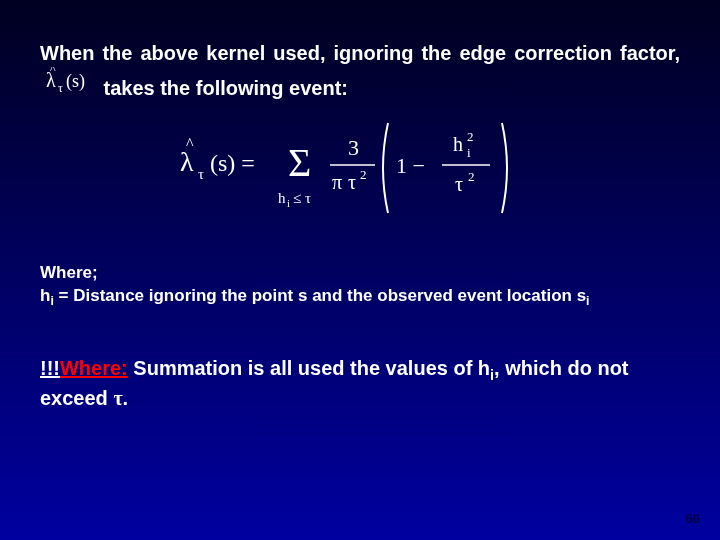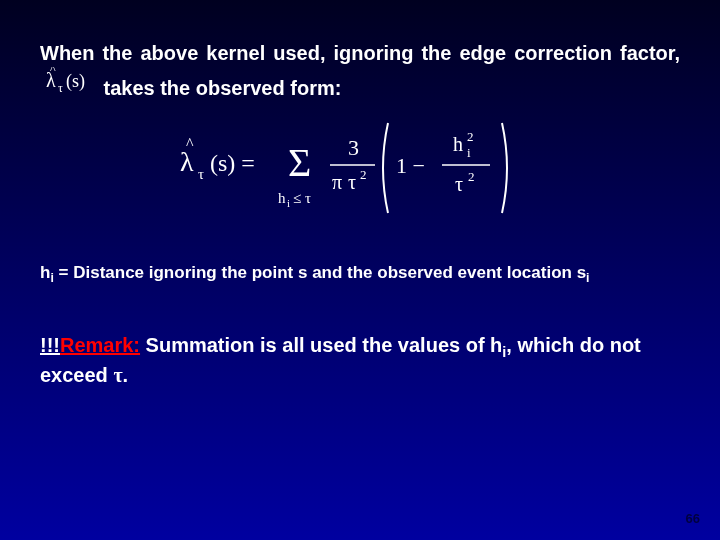--- a/index.html
+++ b/index.html
@@ -63,21 +63,21 @@
   <p class="para1">
     <span>When the above kernel used, ignoring the edge correction factor,</span>
     <span class="inline-expr">
       <svg class="formula-svg" width="46" height="28" viewBox="0 0 46 28">
         <text x="4" y="6" font-family="Times New Roman" font-size="12" fill="#fff">^</text>
         <text x="0" y="20" font-family="Times New Roman" font-size="20" fill="#fff">λ</text>
         <text x="12" y="25" font-family="Times New Roman" font-size="12" fill="#fff">τ</text>
         <text x="20" y="20" font-family="Times New Roman" font-size="18" fill="#fff">(s)</text>
       </svg>
     </span>
-    <span>takes the observed form:</span>
+    <span>takes the following event:</span>
   </p>
 
   <div class="formula-block">
     <svg class="formula-svg" width="380" height="110" viewBox="0 0 380 110">
 
       <text x="16" y="36" font-family="Times New Roman" font-size="16" fill="#fff">^</text>
       <text x="10" y="58" font-family="Times New Roman" font-size="28" fill="#fff">λ</text>
       <text x="28" y="66" font-family="Times New Roman" font-size="15" fill="#fff">τ</text>
       <text x="40" y="58" font-family="Times New Roman" font-size="24" fill="#fff">(s) =</text>
 
@@ -103,24 +103,25 @@
       <text x="297" y="44" font-family="Times New Roman" font-size="13" fill="#fff">i</text>
 
       <line x1="272" y1="52" x2="320" y2="52" stroke="#fff" stroke-width="1.5"></line>
 
       <text x="285" y="78" font-family="Times New Roman" font-size="20" fill="#fff">τ</text>
       <text x="298" y="68" font-family="Times New Roman" font-size="13" fill="#fff">2</text>
     </svg>
   </div>
 
   <div class="where-block">
+    <div>Where;</div>
     <div>
       <span>h</span><span class="sub">i</span><span> = Distance ignoring the point s and the observed event location s</span><span class="sub">i</span>
     </div>
   </div>
 
   <div class="remark-block">
-    <span class="underline">!!!</span><span class="remark-word">Remark:</span><span> Summation is all used the values of h</span><span class="sub">i</span><span>, which do not exceed </span><span class="tau">τ</span><span>.</span>
+    <span class="underline">!!!</span><span class="remark-word">Where:</span><span> Summation is all used the values of h</span><span class="sub">i</span><span>, which do not exceed </span><span class="tau">τ</span><span>.</span>
   </div>
 
 </div>
 
 <div class="pagenum">66</div>
 
 </body></html>

